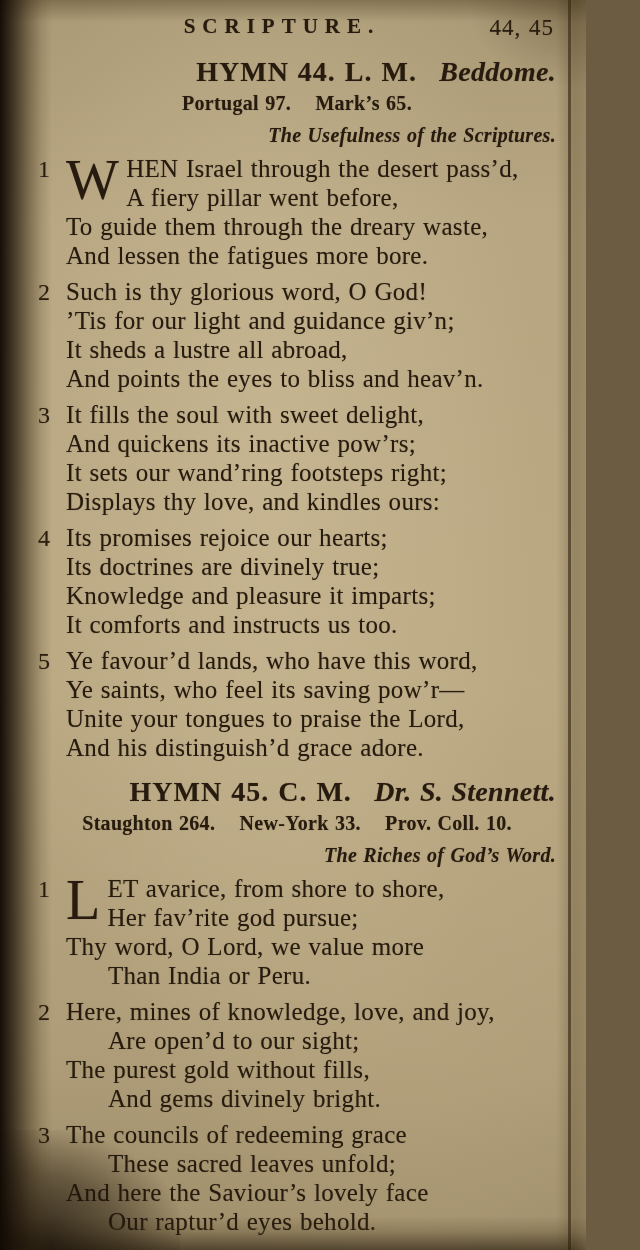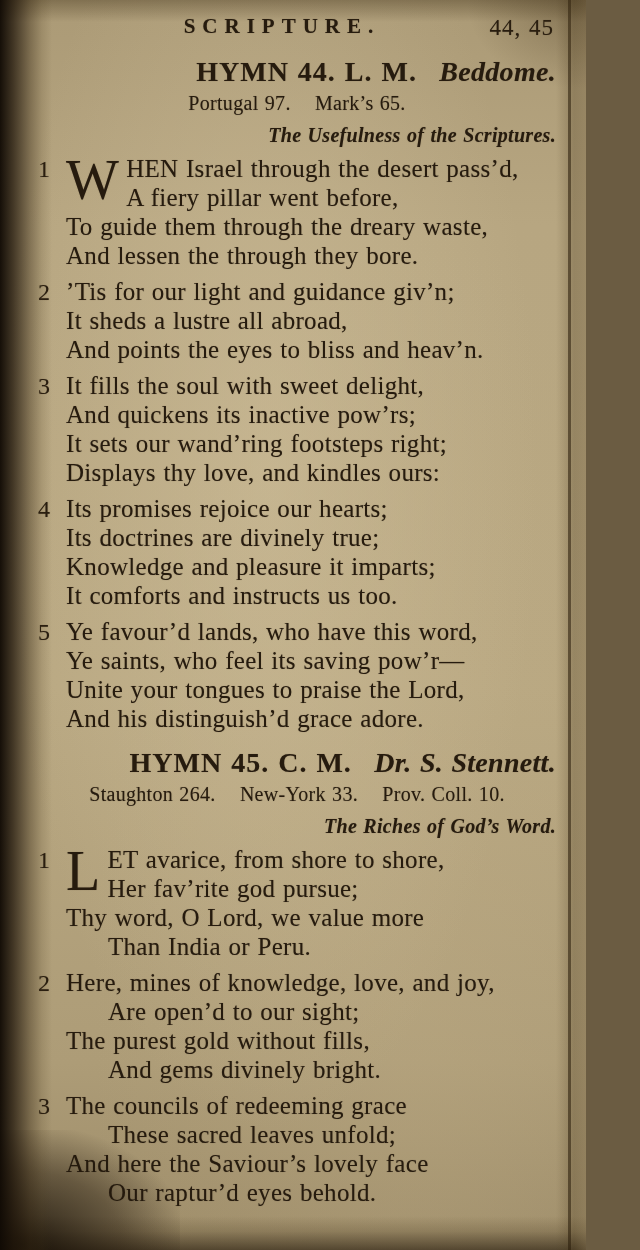--- a/index.html
+++ b/index.html
@@ -38,21 +38,21 @@
     letter-spacing:0.3px;word-spacing:1px;}
 
   .header-row{position:relative;height:32px;}
   .running-title{text-align:center;font-size:21px;letter-spacing:7px;font-weight:700;padding-right:30px;}
   .pagenos{position:absolute;right:2px;top:1px;font-size:23px;letter-spacing:1px;}
 
   .hymn-head{text-align:right;font-size:28px;margin-top:10px;white-space:nowrap;}
   .hymn-head .t{font-weight:700;letter-spacing:1px;}
   .hymn-head .a{font-style:italic;font-weight:700;margin-left:14px;}
   .tunes{text-align:center;font-size:20px;margin-top:4px;}
-  .tunes span{margin:9px 9px;}
+  .tunes span{margin:9px 9px;font-weight:bold;}
   .subject{text-align:right;font-size:20px;font-style:italic;font-weight:700;margin-top:9px;}
 
   .verses{margin-top:4px;}
   .verse{position:relative;padding-left:28px;font-size:25px;line-height:29px;margin-top:7px;}
   .vnum{position:absolute;left:0;top:1px;font-size:24px;}
   .dropcap{float:left;font-size:56px;line-height:46px;height:53px;padding:3px 7px 0 0;font-weight:400;}
   .vline{white-space:nowrap;}
   .vline.ind{padding-left:42px;}
   .hymn2{margin-top:14px;}
 </style>
@@ -80,25 +80,26 @@
       <div class="subject">The Usefulness of the Scriptures.</div>
 
       <div class="verses">
 
         <div class="verse">
           <span class="vnum">1</span>
           <span class="dropcap">W</span>
           <div class="vline">HEN Israel through the desert pass’d,</div>
           <div class="vline">A fiery pillar went before,</div>
           <div class="vline">To guide them through the dreary waste,</div>
-          <div class="vline">And lessen the through they bore.</div>
+          <div class="vline">And lessen the fatigues more bore.</div>
         </div>
 
         <div class="verse">
           <span class="vnum">2</span>
+          <div class="vline">Such is thy glorious word, O God!</div>
           <div class="vline">’Tis for our light and guidance giv’n;</div>
           <div class="vline">It sheds a lustre all abroad,</div>
           <div class="vline">And points the eyes to bliss and heav’n.</div>
         </div>
 
         <div class="verse">
           <span class="vnum">3</span>
           <div class="vline">It fills the soul with sweet delight,</div>
           <div class="vline">And quickens its inactive pow’rs;</div>
           <div class="vline">It sets our wand’ring footsteps right;</div>

